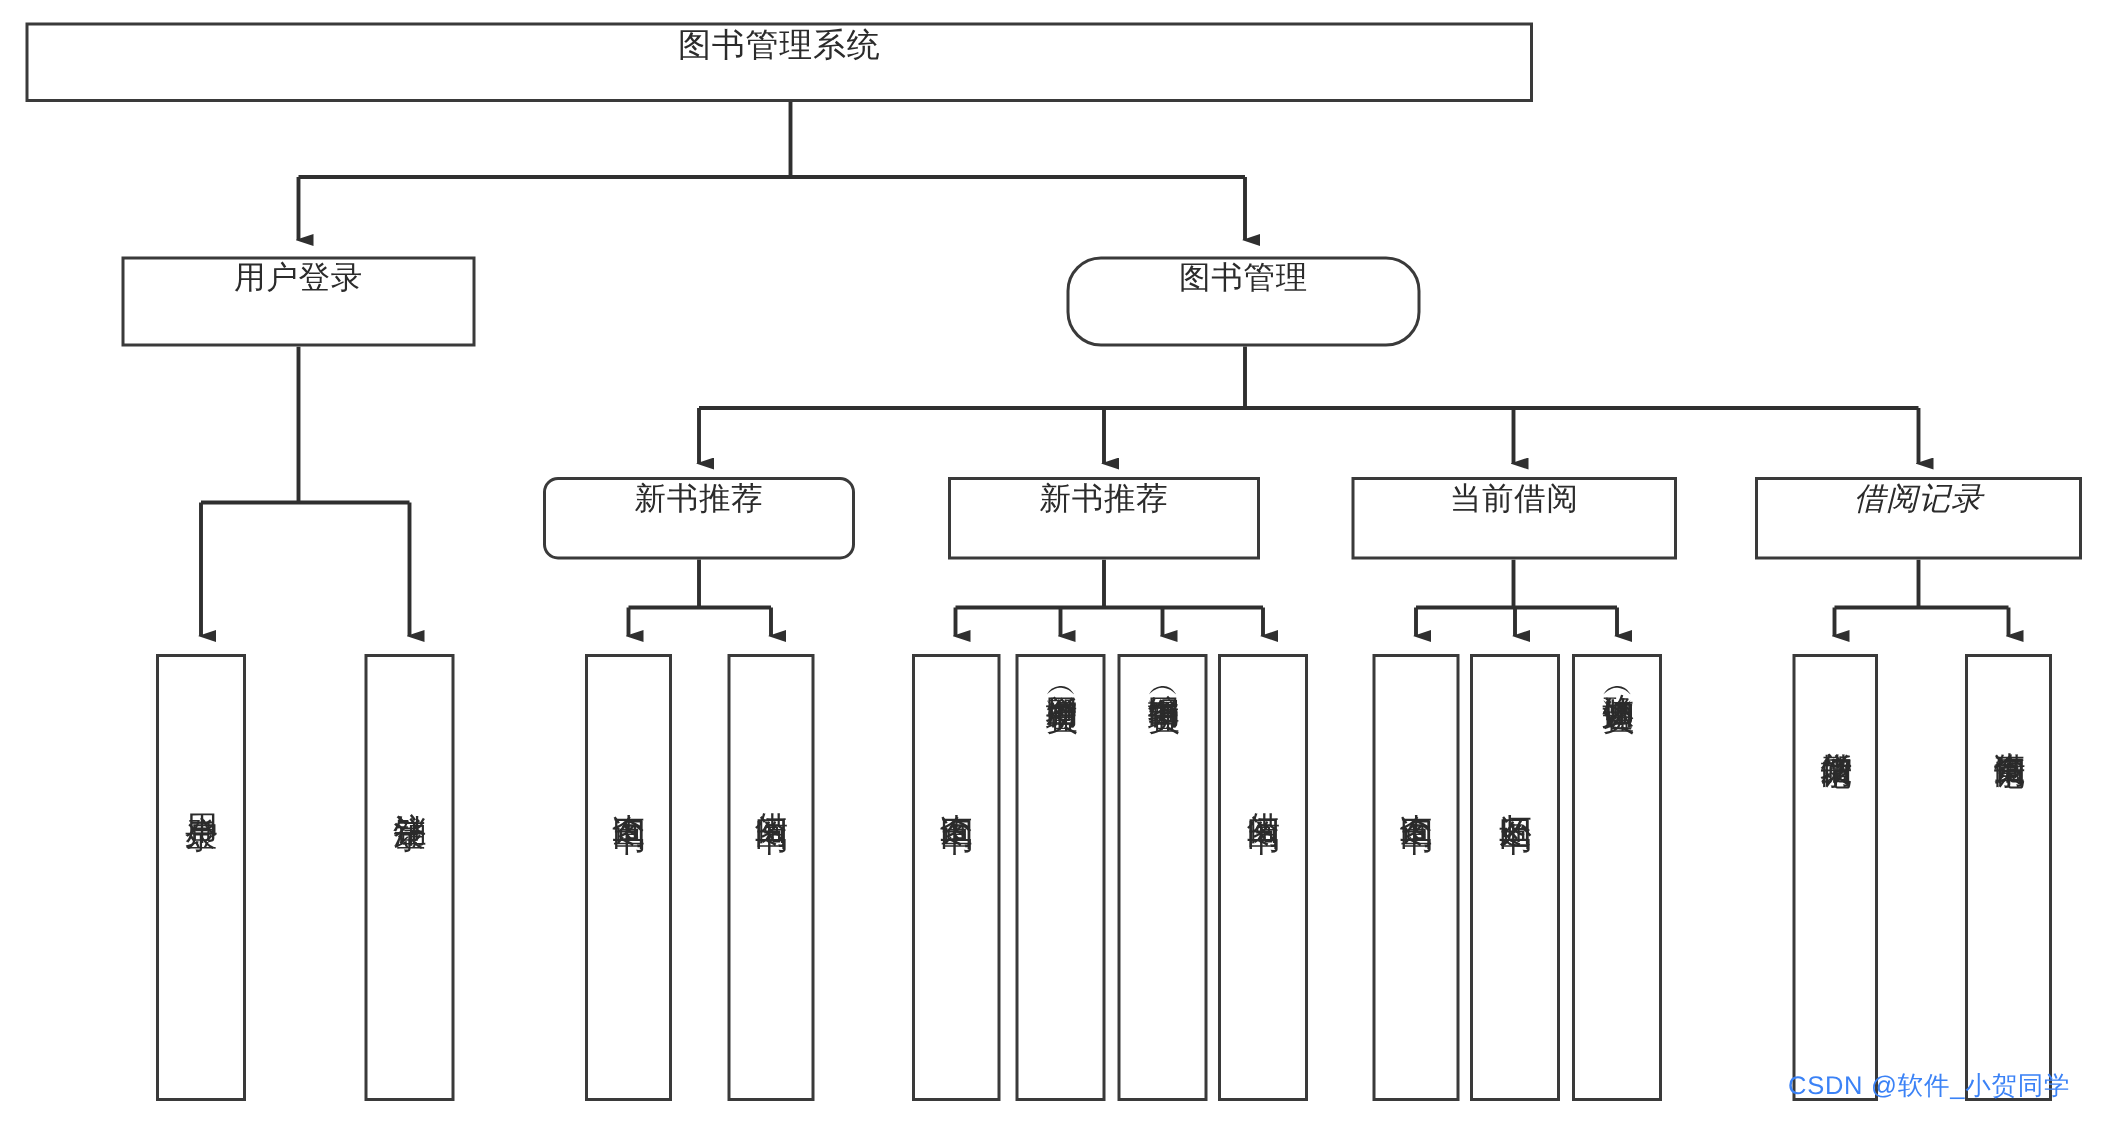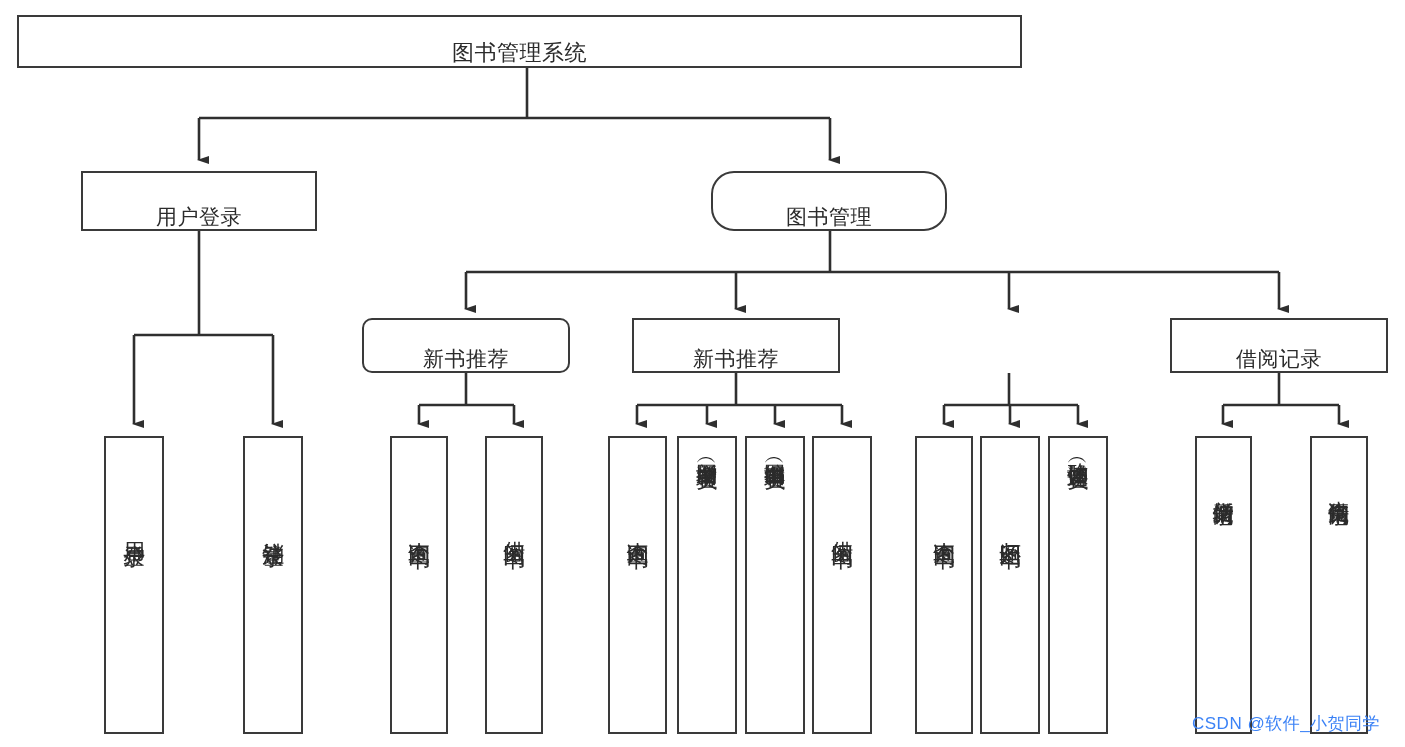--- a/index.html
+++ b/index.html
@@ -27,21 +27,21 @@
     width: 1405px;
     height: 747px;
     pointer-events: none;
   }
   .node {
     position: absolute;
     box-sizing: border-box;
     border: 2px solid #3a3a3a;
     background: #ffffff;
     display: flex;
-    align-items: flex-end;
+    align-items: flex-start;
     justify-content: center;
     color: #2b2b2b;
   }
   .node .label {
     display: block;
     text-align: center;
     letter-spacing: 0.5px;
   }
   
   .node.horiz .label {
@@ -146,21 +146,24 @@
   <div class="node horiz" style="left:711px; top:171px; width:236px; height:60px;border-radius:23px;">
     <span class="label">图书管理</span>
   </div>
 
   <div class="node horiz" style="left:362px; top:318px; width:208px; height:55px;border-radius:10px;">
     <span class="label">新书推荐</span>
   </div>
   <div class="node horiz" style="left:632px; top:318px; width:208px; height:55px;">
     <span class="label">新书推荐</span>
   </div>
-  <div class="node horiz" style="left:1170px; top:318px; width:218px; height:55px;">
+  <div class="node horiz" style="left:901px; top:318px; width:217px; height:55px;">
+    <span class="label">当前借阅</span>
+  </div>
+  <div class="node horiz" style="left:1170px; top:318px; width:218px; height:55px;font-style:italic;">
     <span class="label">借阅记录</span>
   </div>
 
   <div class="node vert" style="left:104px; top:436px; width:60px; height:298px; padding-top:86px;">
     <span class="label">用户登录</span>
   </div>
   <div class="node vert" style="left:243px; top:436px; width:60px; height:298px; padding-top:86px;">
     <span class="label">注销登录</span>
   </div>
 

